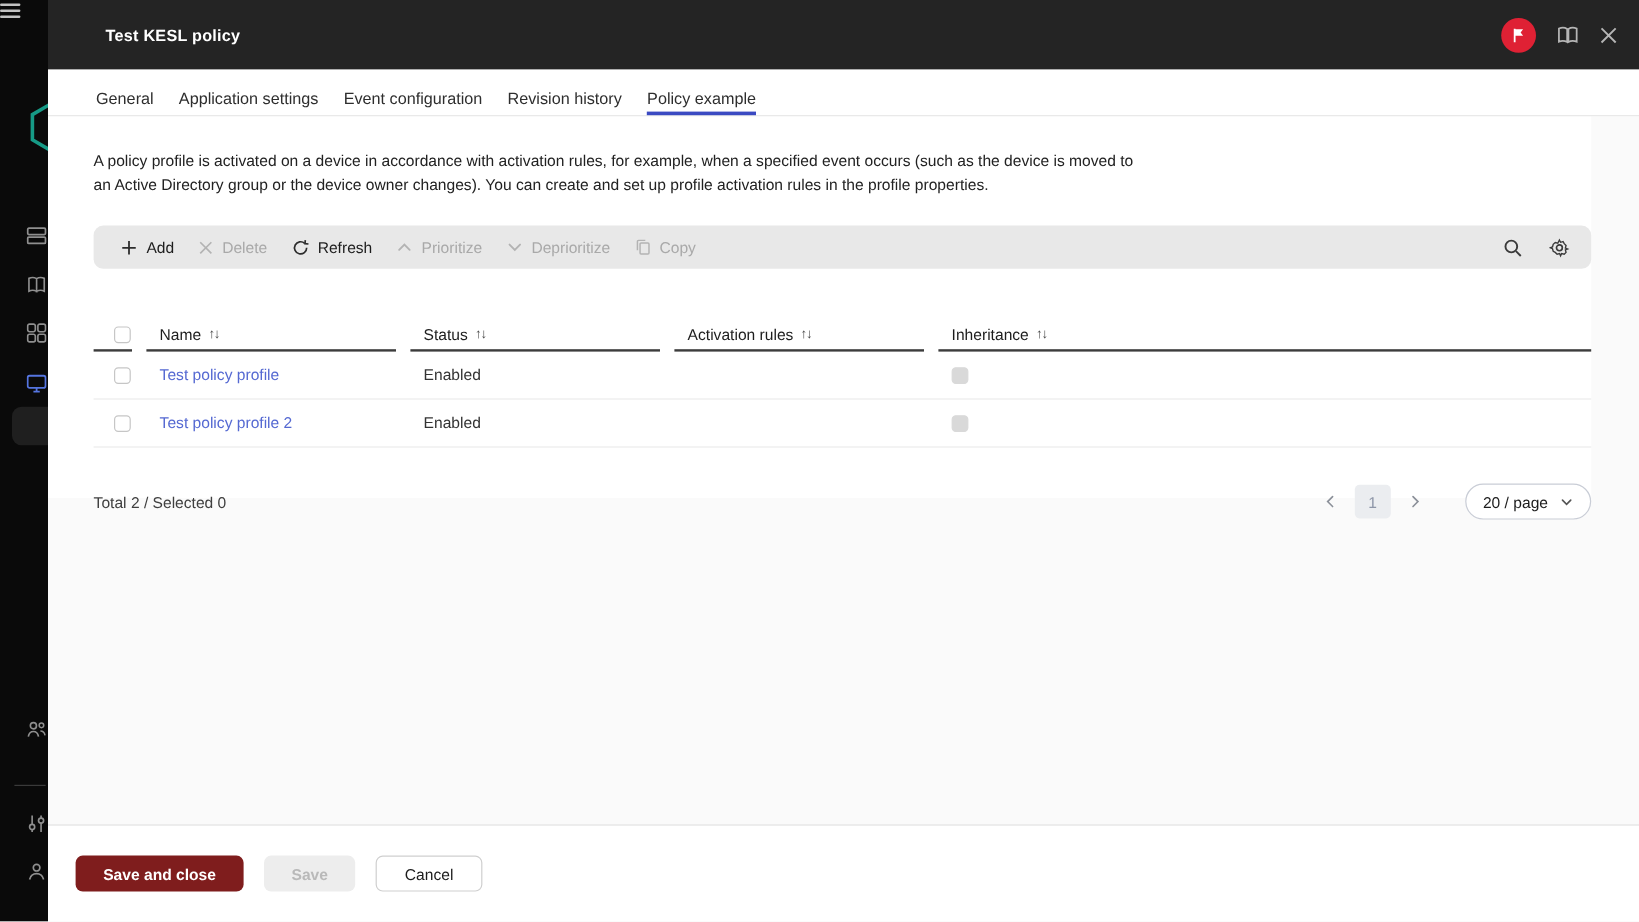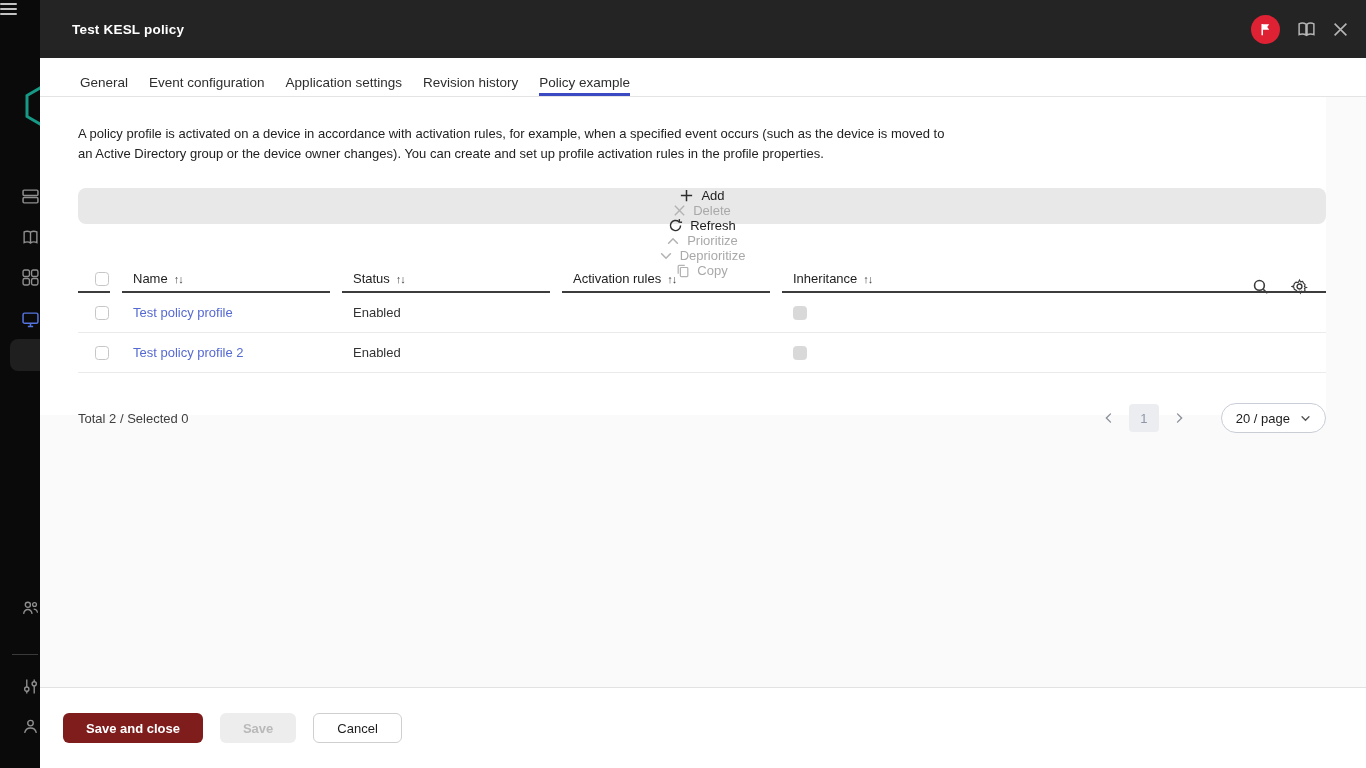--- a/index.html
+++ b/index.html
@@ -17,21 +17,21 @@
   .hamburger { left:20px; top:20px; width:17px; cursor:pointer; }
   .hamburger span { display:block; height:2px; background:#c2c2c2; margin:3px 0; border-radius:1px; }
   .hexlogo { position:absolute; left:24px; top:82px; }
   .side-active-bg { position:absolute; left:10px; top:339px; width:38px; height:32px; background:#1f1f1f; border-radius:8px; }
   .side-divider { position:absolute; left:12px; top:654px; width:26px; height:1px; background:#3a3a3a; }
   
   .panel { position:absolute; left:40px; top:0; width:1326px; height:768px; z-index:2; display:flex; flex-direction:column; }
   .dlg-header {
     height:58px; background:#242424; display:flex; align-items:center; flex:none;
   }
-  .dlg-title { color:#fff; font-size:13.5px; font-weight:bold; margin-left:32px; letter-spacing:.2px; }
+  .dlg-title { color:#fff; font-size:13.5px; font-weight:bold; margin-left:48px; letter-spacing:.2px; }
   .hdr-right { margin-left:auto; margin-right:18px; display:flex; align-items:center; gap:17px; }
   .logo-circle {
     width:29px; height:29px; border-radius:50%; background:#df2134;
     display:flex; align-items:center; justify-content:center; cursor:pointer;
   }
   .hdr-icon { color:#b5b5b5; display:flex; cursor:pointer; }
   
   .tabbar {
     height:39px; background:#fff; border-bottom:1px solid #e4e4e4;
     display:flex; align-items:stretch; padding-left:40px; flex:none;
@@ -41,21 +41,21 @@
     border-bottom:3px solid transparent; padding-top:14px; cursor:pointer; white-space:nowrap;
   }
   .tab.active { border-bottom-color:#3b4ac2; }
   
   .scrollarea { flex:1; background:#fafafa; overflow:hidden; }
   .card { background:#fff; width:1286px; height:318px; padding:27px 0 0 38px; }
   .description { font-size:13px; line-height:20px; color:#222; width:880px; }
   
   .toolbar {
     margin-top:24px; width:1248px; height:36px; background:#e8e8e8; border-radius:8px;
-    display:flex; align-items:center; padding:0 12px;flex-direction:column;
+    display:flex; align-items:center; padding:0 12px;
   }
   .tbtn {
     display:flex; align-items:center; gap:7px; font-size:13px; color:#1d1d1d;
     padding:0 10px; height:36px; cursor:pointer; white-space:nowrap; background:none; border:none;
     font-family:inherit;
   }
   .tbtn .ticon { display:flex; color:#2d2d2d; }
   .tbtn.disabled { color:#a9a9a9; cursor:default; }
   .tbtn.disabled .ticon { color:#b3b3b3; }
   .tb-right { margin-left:auto; display:flex; align-items:center; gap:22px; padding-right:6px; }
@@ -191,22 +191,22 @@
       <div class="hdr-icon">
         <svg width="15" height="15" viewBox="0 0 14 14">
             <path d="M1.5 1.5l11 11M12.5 1.5l-11 11" stroke="currentColor" stroke-width="1.5"></path>
           </svg>
       </div>
     </div>
   </div>
 
   <div class="tabbar">
     <div class="tab">General</div>
+    <div class="tab">Application settings</div>
     <div class="tab">Event configuration</div>
-    <div class="tab">Application settings</div>
     <div class="tab">Revision history</div>
     <div class="tab active">Policy example</div>
   </div>
 
   <div class="scrollarea">
     <div class="card">
 
       <div class="description">A policy profile is activated on a device in accordance with activation rules, for example, when a specified event occurs (such as the device is moved to an Active Directory group or the device owner changes). You can create and set up profile activation rules in the profile properties.</div>
 
       <div class="toolbar">

